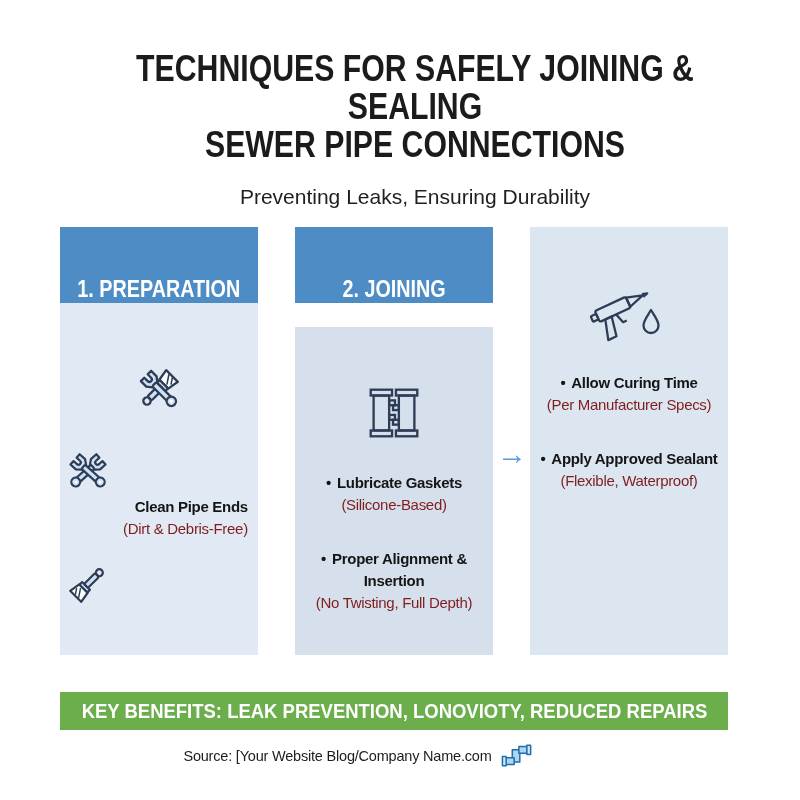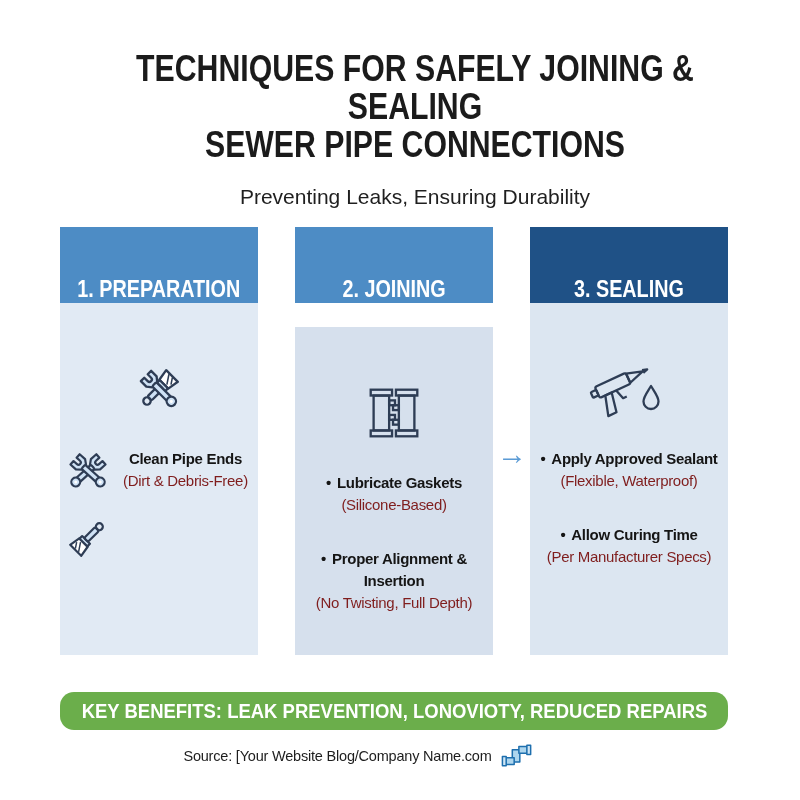--- a/index.html
+++ b/index.html
@@ -22,34 +22,34 @@
   .hdr-blue{background:var(--header-blue);}
   .hdr-navy{background:var(--header-navy);}
   .col-body{flex:1;padding-top:53px;}
   .body-1{background:var(--body-light-1);}
   .body-2{background:var(--body-light-2);margin-top:24px;}
   .body-3{background:var(--body-light-3);}
   .main-icon{height:66px;display:flex;justify-content:center;align-items:center;}
   .items{margin-top:26px;}
   .icon-item{display:flex;align-items:flex-start;padding-left:6px;margin-bottom:22px;}
   .item-icon{flex:0 0 46px;width:46px;margin-top:1px;}
-  .item-text{padding-left:11px;text-align:center;}
+  .item-text{padding-left:11px;text-align:right;margin-top:48px;}
   .bullet-item{text-align:center;margin-bottom:33px;padding:0 4px;}
   .item-title{font-size:15px;font-weight:700;line-height:22px;letter-spacing:-0.3px;color:#151515;}
   .item-sub{font-size:15px;line-height:21px;letter-spacing:-0.3px;color:#7f1d1d;}
   .nowrap{white-space:nowrap;}
   .bullet{display:inline-block;margin-right:6px;}
   .flow-arrow{
     position:absolute;left:437px;top:210px;width:28px;text-align:center;
     font-size:30px;font-weight:700;color:var(--arrow-blue);
   }
   
   .banner{
     position:absolute;left:60px;top:692px;width:668px;height:38px;background:var(--banner-green);
-    color:#fff;display:flex;align-items:center;justify-content:center;font-size:21px;font-weight:700;border-radius:14px;
+    color:#fff;display:flex;align-items:center;justify-content:center;font-size:21px;font-weight:700;
   }
   .banner span{display:inline-block;transform:scaleX(0.88);white-space:nowrap;}
   .src-footer{position:absolute;left:0;top:742px;width:716px;text-align:center;font-size:14.5px;letter-spacing:-0.2px;color:#1d1d1d;}
   .pipe-ico{display:inline-block;vertical-align:-8px;margin-left:9px;}
   svg{display:block;}
   .defs{position:absolute;width:0;height:0;overflow:hidden;}
 </style>
 </head>
 <body>
 
@@ -141,45 +141,42 @@
           </div>
           <div class="bullet-item">
             <div class="item-title"><span class="bullet">•</span><span>Proper Alignment &amp; Insertion</span></div>
             <div class="item-sub">(No Twisting, Full Depth)</div>
           </div>
         </div>
       </div>
     </div>
 
     <div class="col">
-      <div class="col-header hdr-navy">
-        <span>3. SEALING</span>
-      </div>
       <div class="col-body body-3">
         <div class="main-icon">
           <svg width="84" height="66" viewBox="0 0 84 66" xmlns="http://www.w3.org/2000/svg" fill="none" stroke="#2e3d55" stroke-width="2.3" stroke-linejoin="round">
             <g transform="rotate(-25 33 26)">
               <rect x="8" y="20" width="34" height="12" rx="2"></rect>
               <path d="M42 21 L58 26 L42 31 Z"></path>
               <path d="M58 24.5 L63 26 L58 27.5"></path>
               <rect x="2" y="23" width="6" height="6" rx="1"></rect>
               <path d="M14 32 L8 52 L17 52 L21 32 Z"></path>
               <path d="M26 32 L29 42 L33 42"></path>
             </g>
             <path d="M64 30 C60.5 36 56.5 40.5 56.5 45.5 A7.5 7.5 0 0 0 71.5 45.5 C71.5 40.5 67.5 36 64 30 Z"></path>
           </svg>
         </div>
         <div class="items">
           <div class="bullet-item">
+            <div class="item-title"><span class="bullet">•</span><span>Allow Curing Time</span></div>
+            <div class="item-sub">(Per Manufacturer Specs)</div>
+          </div>
+          <div class="bullet-item">
             <div class="item-title"><span class="bullet">•</span><span>Apply Approved Sealant</span></div>
             <div class="item-sub">(Flexible, Waterproof)</div>
-          </div>
-          <div class="bullet-item">
-            <div class="item-title"><span class="bullet">•</span><span>Allow Curing Time</span></div>
-            <div class="item-sub">(Per Manufacturer Specs)</div>
           </div>
         </div>
       </div>
     </div>
 
     <div class="flow-arrow">→</div>
   </section>
 
   <div class="banner">
     <span>KEY BENEFITS: LEAK PREVENTION, LONOVIOTY, REDUCED REPAIRS</span>

